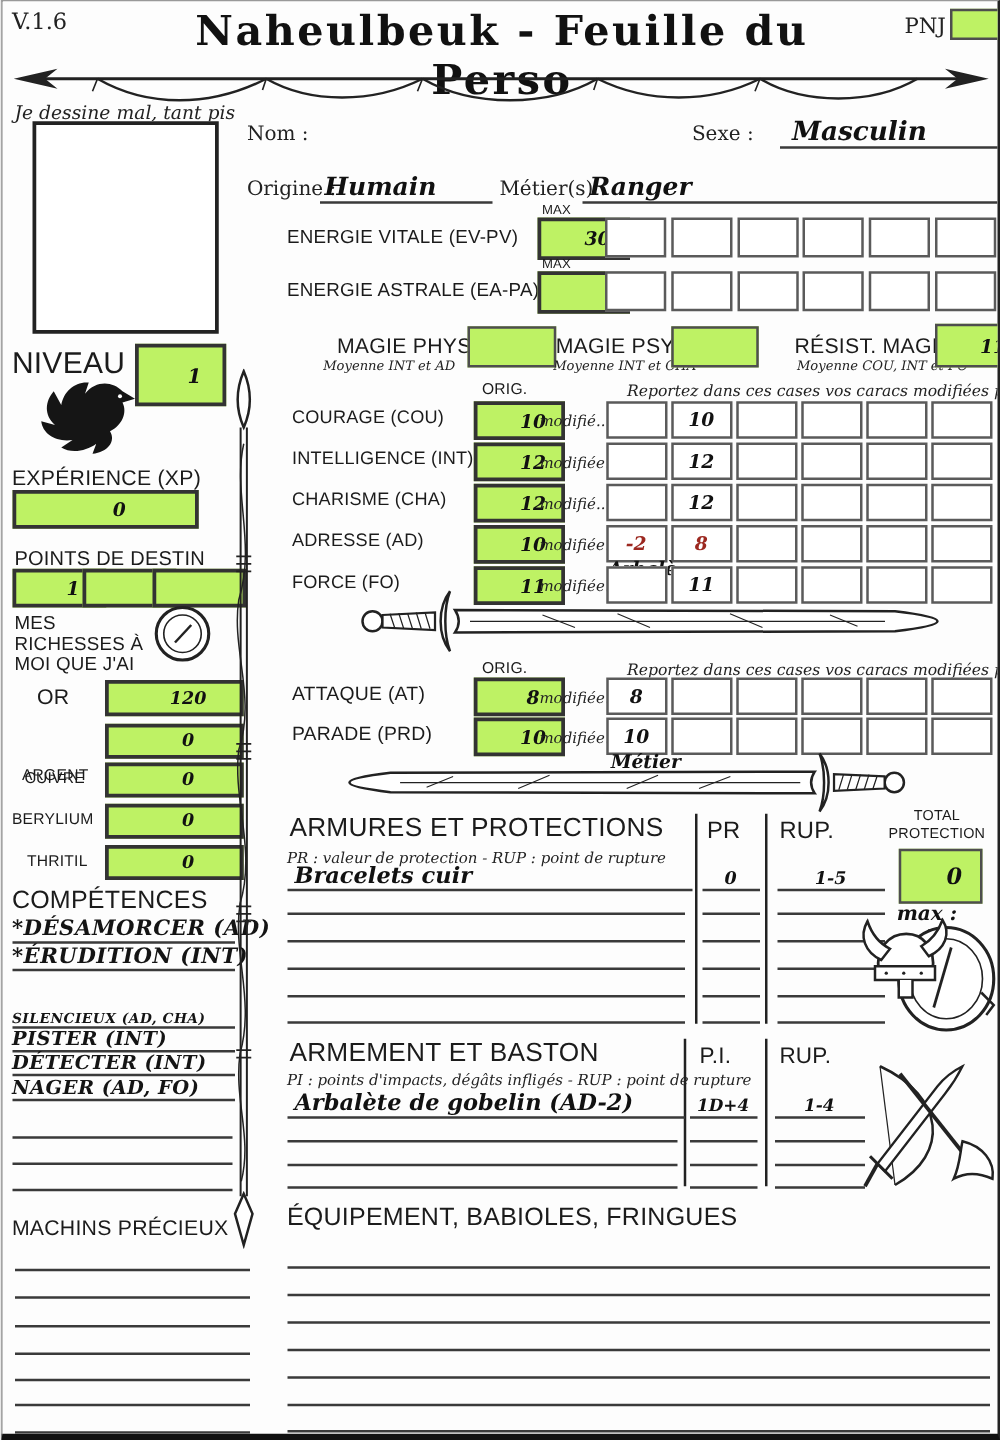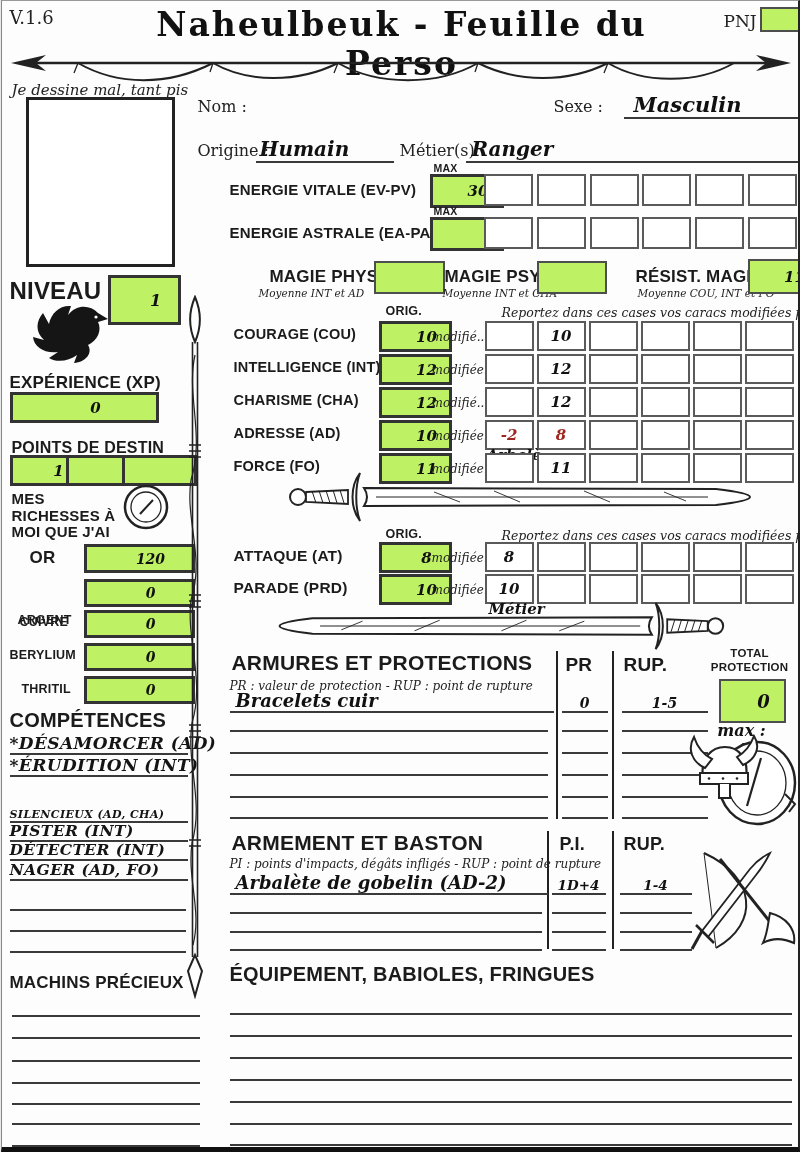--- a/index.html
+++ b/index.html
@@ -1,20 +1,20 @@
 <!DOCTYPE html>
 <html><head>
 <meta charset="utf-8">
 <style>
   html,body{margin:0;padding:0;background:#e8e8e8;}
   .page{position:relative;width:796px;height:1146px;background:#fdfdfd;margin:0 auto;
         border-top:1px solid #999;border-left:1px solid #888;border-right:2px solid #222;border-bottom:5px solid #111;
         overflow:hidden;font-family:"Liberation Sans",sans-serif;}
   .abs{position:absolute;}
-  .h{position:absolute;font-family:"Liberation Sans",sans-serif;font-weight:bold;color:#1b1b1b;letter-spacing:.2px;white-space:nowrap;}
+  .h{position:absolute;font-family:"Liberation Sans",sans-serif;font-weight:normal;color:#1b1b1b;letter-spacing:.2px;white-space:nowrap;}
   .ser{position:absolute;font-family:"DejaVu Serif",serif;color:#222;white-space:nowrap;}
   .seri{position:absolute;font-family:"DejaVu Serif",serif;font-style:italic;color:#222;white-space:nowrap;}
   .hand{font-family:"DejaVu Serif",serif;font-style:italic;font-weight:bold;color:#111;}
   .title{position:absolute;font-family:"DejaVu Serif",serif;font-weight:bold;color:#111;letter-spacing:2px;text-align:center;}
   .box{position:absolute;border:2px solid #4e4e4e;background:#bef264;display:flex;align-items:center;justify-content:center;padding-left:23px;}
   .box.b{border:3px solid #333;}
   .cell{position:absolute;width:45px;height:26px;border:2px solid #5a5a5a;background:#fff;display:flex;align-items:center;justify-content:center;font-size:15px;}
   .uline{position:absolute;height:0;border-bottom:2px solid #3a3a3a;}
   .fld{position:absolute;border-bottom:2px solid #3a3a3a;display:flex;align-items:flex-end;}
   .fldc{position:absolute;border-bottom:2px solid #3a3a3a;display:flex;align-items:flex-end;justify-content:center;}

